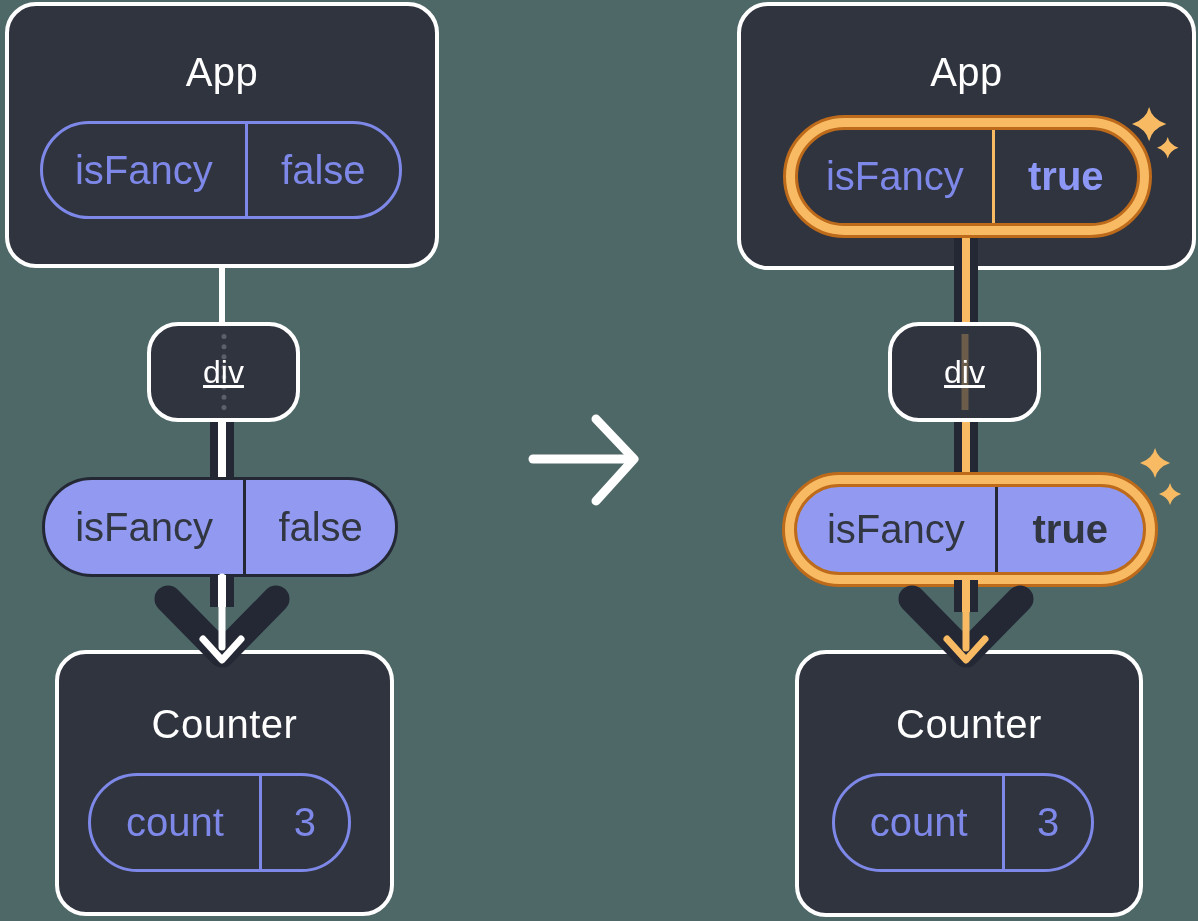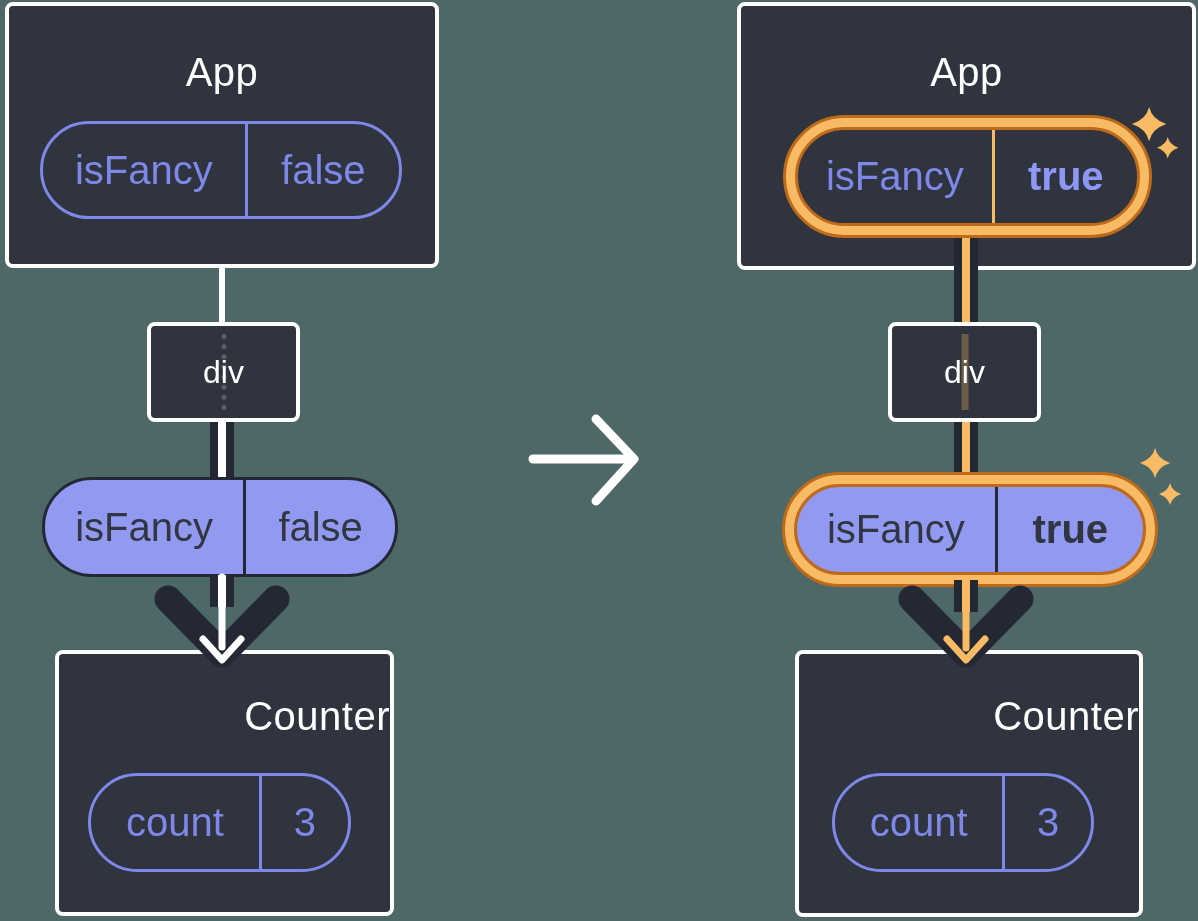--- a/index.html
+++ b/index.html
@@ -6,33 +6,33 @@
   .canvas{
     position:relative; width:1198px; height:921px; overflow:hidden;
     background:var(--background,#4e6867);
     font-family:"Liberation Sans", sans-serif;
   }
   
   .box{
     position:absolute; box-sizing:border-box;
     background:var(--box-fill,#30343f);
     border:4px solid var(--box-border,#ffffff);
-    border-radius:8px; z-index:2;
+    border-radius:31px; z-index:2;text-decoration:underline;
   }
   .app-left{left:5px; top:2px; width:434px; height:266px;}
   .app-right{left:737px; top:2px; width:459px; height:268px;}
   .div-left{left:147px; top:322px; width:153px; height:100px;}
   .div-right{left:888px; top:322px; width:153px; height:100px;}
   .counter-left{left:55px; top:650px; width:339px; height:266px;}
   .counter-right{left:795px; top:650px; width:348px; height:267px;}
   .box-title{
     position:absolute; top:44px; left:0; width:100%; text-align:center;
     font-size:40px; color:#fff; letter-spacing:0.5px;
   }
-  .counter-left .box-title,.counter-right .box-title{top:40px;text-align:right;}
+  .counter-left .box-title,.counter-right .box-title{top:48px;}
   
   .node{display:flex; align-items:center; justify-content:center;
         font-size:32px; color:#fff;}
   .node .lbl{position:relative; z-index:1;}
   .through{position:absolute; top:8px; bottom:8px; left:50%; z-index:0;}
   .through.dotted{width:0; border-left:5px dotted rgba(255,255,255,0.22); transform:translateX(-2.5px);}
   .through.orange-dim{width:7px; transform:translateX(-3.5px); background:rgba(248,187,100,0.30);}
   
   .pill{position:absolute; display:flex; box-sizing:border-box; border-radius:50px; z-index:3;}
   .outline{border:3px solid var(--purple,#7d88e8);}

